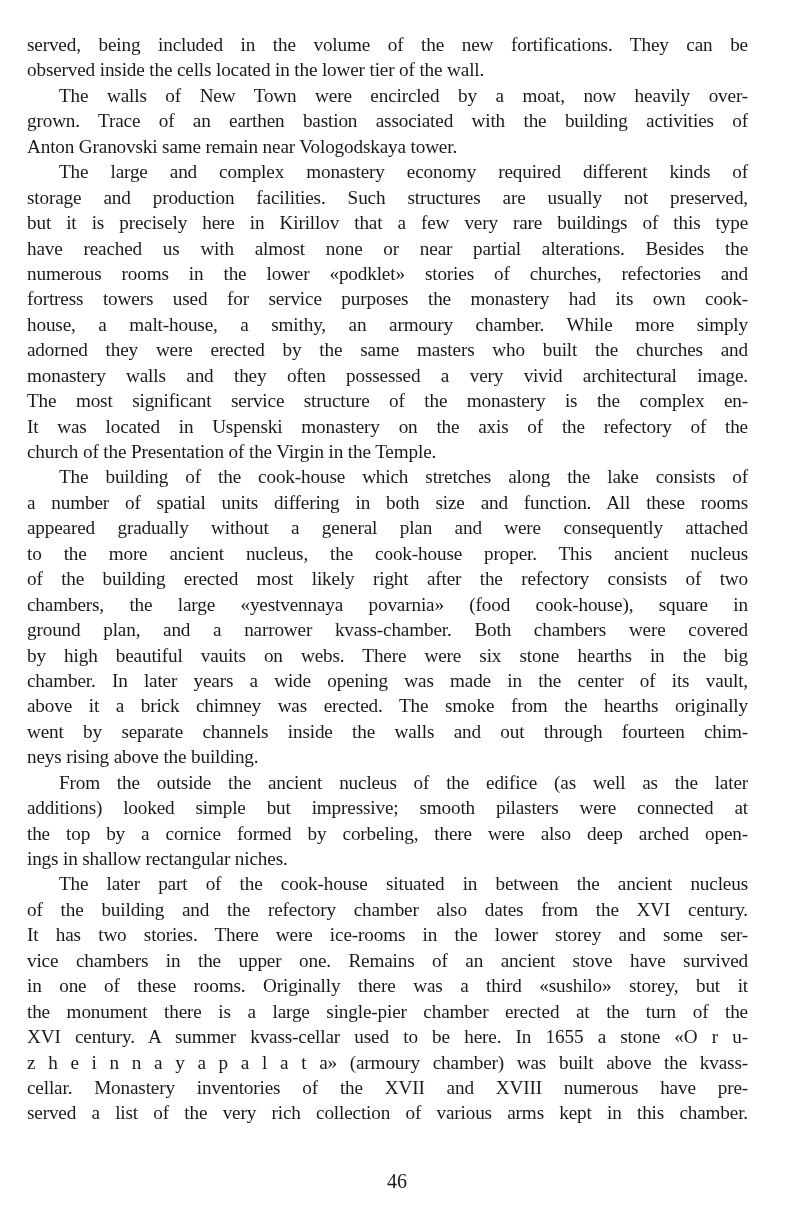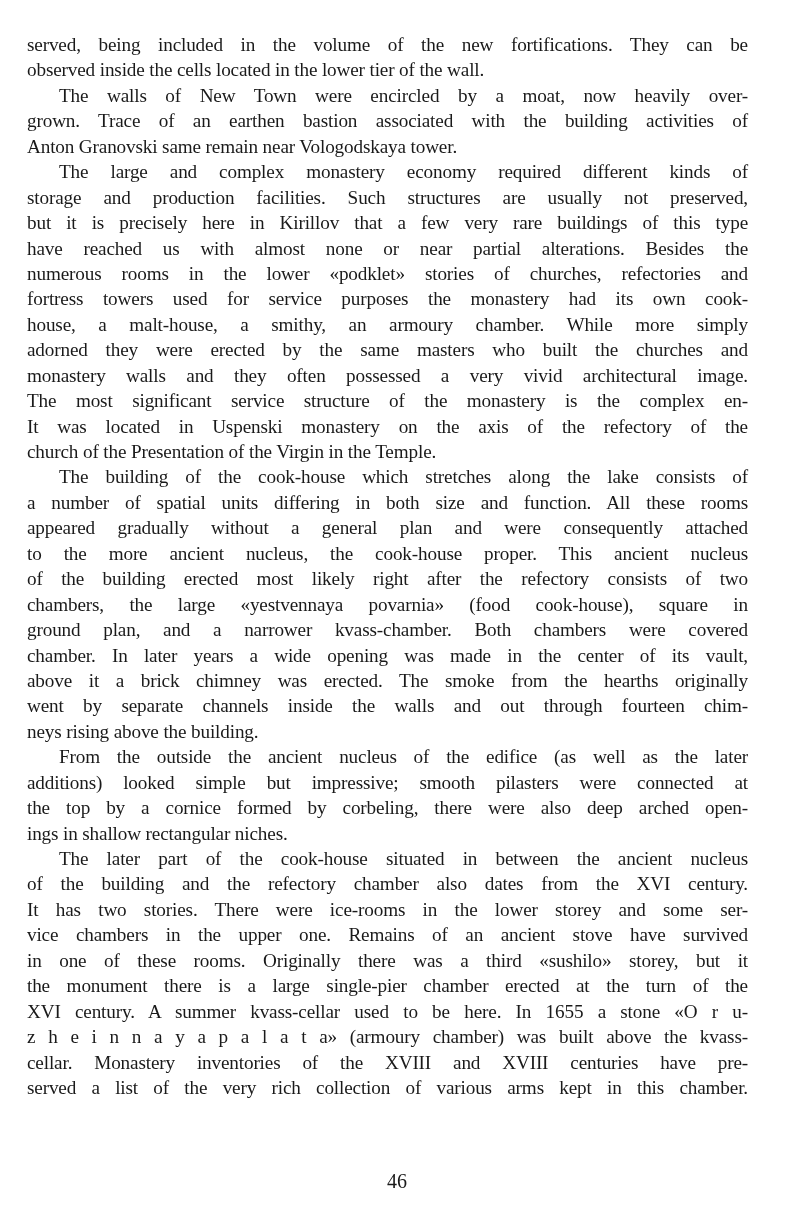--- a/index.html
+++ b/index.html
@@ -82,20 +82,21 @@
   </div>
 
   <div>
     <span class="line indent">The building of the cook-house which stretches along the lake consists of</span>
     <span class="line">a number of spatial units differing in both size and function. All these rooms</span>
     <span class="line">appeared gradually without a general plan and were consequently attached</span>
     <span class="line">to the more ancient nucleus, the cook-house proper. This ancient nucleus</span>
     <span class="line">of the building erected most likely right after the refectory consists of two</span>
     <span class="line">chambers, the large «yestvennaya povarnia» (food cook-house), square in</span>
     <span class="line">ground plan, and a narrower kvass-chamber. Both chambers were covered</span>
+    <span class="line">by high beautiful vauits on webs. There were six stone hearths in the big</span>
     <span class="line">chamber. In later years a wide opening was made in the center of its vault,</span>
     <span class="line">above it a brick chimney was erected. The smoke from the hearths originally</span>
     <span class="line">went by separate channels inside the walls and out through fourteen chim-</span>
     <span class="line last">neys rising above the building.</span>
   </div>
 
   <div>
     <span class="line indent">From the outside the ancient nucleus of the edifice (as well as the later</span>
     <span class="line">additions) looked simple but impressive; smooth pilasters were connected at</span>
     <span class="line">the top by a cornice formed by corbeling, there were also deep arched open-</span>
@@ -104,18 +105,18 @@
 
   <div>
     <span class="line indent">The later part of the cook-house situated in between the ancient nucleus</span>
     <span class="line">of the building and the refectory chamber also dates from the XVI century.</span>
     <span class="line">It has two stories. There were ice-rooms in the lower storey and some ser-</span>
     <span class="line">vice chambers in the upper one. Remains of an ancient stove have survived</span>
     <span class="line">in one of these rooms. Originally there was a third «sushilo» storey, but it</span>
     <span class="line">the monument there is a large single-pier chamber erected at the turn of the</span>
     <span class="line">XVI century. A summer kvass-cellar used to be here. In 1655 a stone «O r u-</span>
     <span class="line">z h e i n n a y a   p a l a t a» (armoury chamber) was built above the kvass-</span>
-    <span class="line">cellar. Monastery inventories of the XVIII and XVIII centuries have pre-</span>
+    <span class="line">cellar. Monastery inventories of the XVII and XVIII numerous have pre-</span>
     <span class="line">served a list of the very rich collection of various arms kept in this chamber.</span>
   </div>
 </div>
 
 <div class="page-number">46</div>
 
 </body></html>

